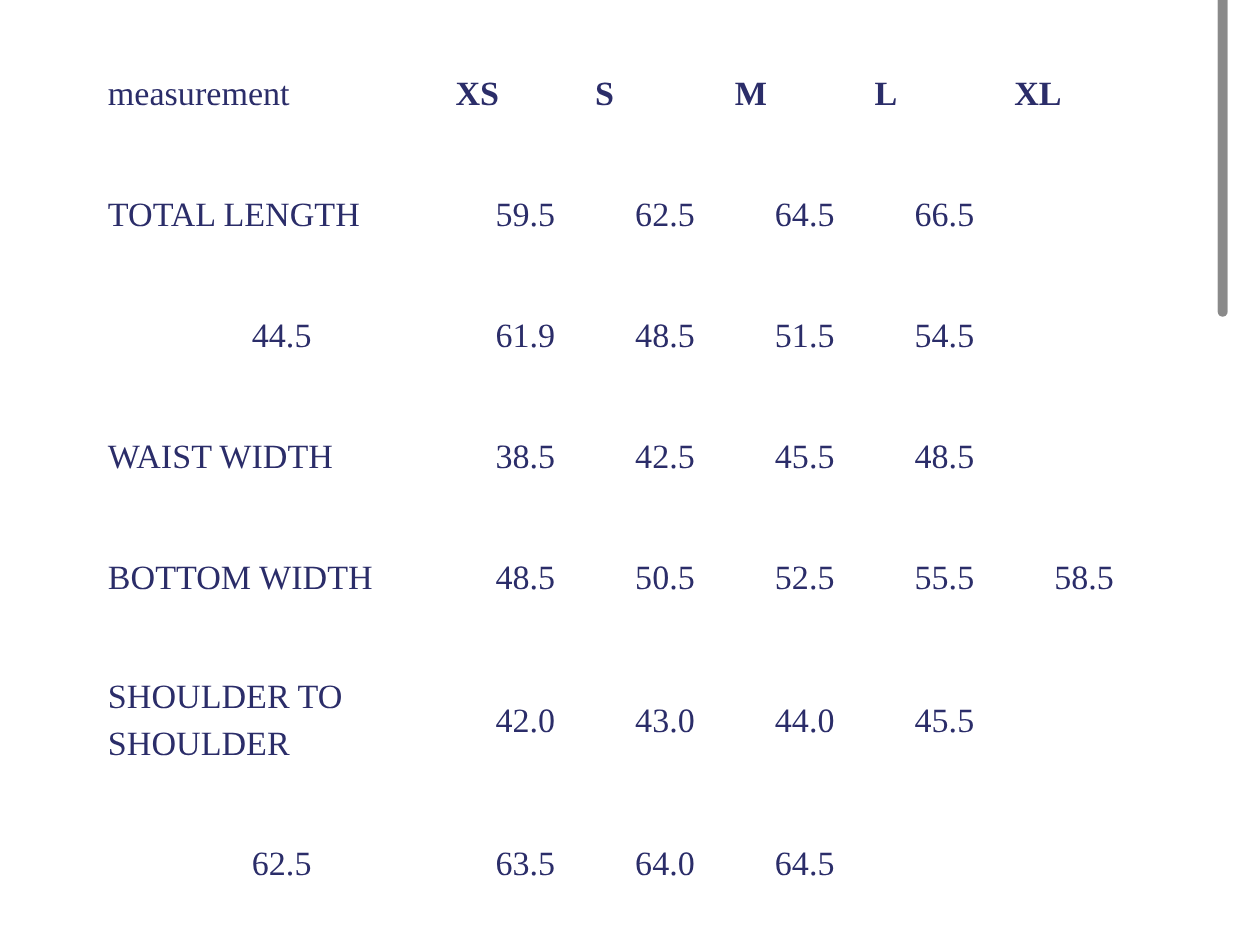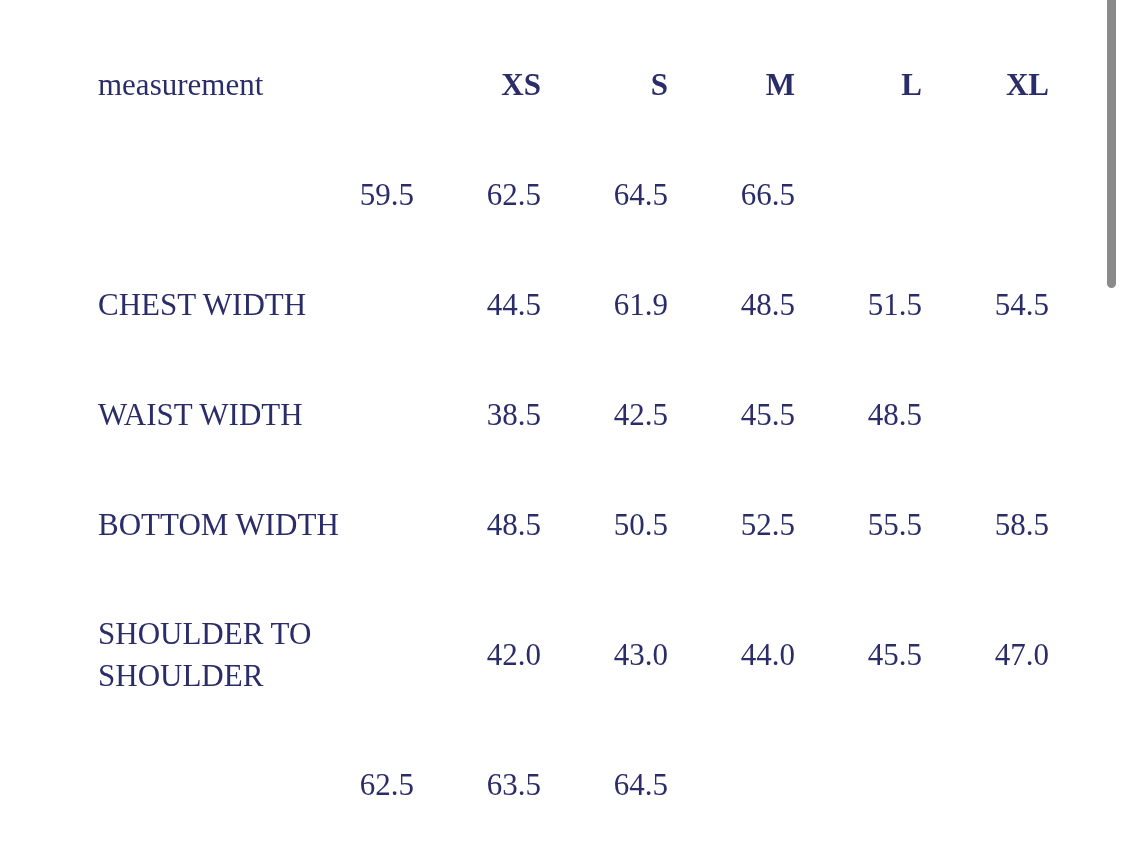--- a/index.html
+++ b/index.html
@@ -40,24 +40,24 @@
   .cell {
     font-size: 31px;
     color: var(--text-color);
     line-height: 1.35;
   }
   .label-cell {
     text-align: left;
     padding-right: 16px;
   }
   .num-cell {
-    text-align: right;
+    text-align: center;
   }
   .size-head {
-    text-align: right;
+    text-align: left;
     font-weight: bold;
   }
   .scrollbar-thumb {
     position: absolute;
     left: 1107px;
     top: 0;
     width: 9px;
     height: 288px;
     background: var(--thumb-color);
     border-radius: 0 0 5px 5px;
@@ -73,28 +73,28 @@
     <div class="row">
       <div class="cell label-cell">measurement</div>
       <div class="cell size-head">XS</div>
       <div class="cell size-head">S</div>
       <div class="cell size-head">M</div>
       <div class="cell size-head">L</div>
       <div class="cell size-head">XL</div>
     </div>
 
     <div class="row">
+      <div class="cell label-cell">TOTAL LENGTH</div>
       <div class="cell num-cell">59.5</div>
       <div class="cell num-cell">62.5</div>
       <div class="cell num-cell">64.5</div>
       <div class="cell num-cell">66.5</div>
     </div>
 
     <div class="row">
-      <div class="cell label-cell">CHEST WIDTH</div>
       <div class="cell num-cell">44.5</div>
       <div class="cell num-cell">61.9</div>
       <div class="cell num-cell">48.5</div>
       <div class="cell num-cell">51.5</div>
       <div class="cell num-cell">54.5</div>
     </div>
 
     <div class="row">
       <div class="cell label-cell">WAIST WIDTH</div>
       <div class="cell num-cell">38.5</div>
@@ -111,26 +111,26 @@
       <div class="cell num-cell">55.5</div>
       <div class="cell num-cell">58.5</div>
     </div>
 
     <div class="row tall">
       <div class="cell label-cell">SHOULDER TO SHOULDER</div>
       <div class="cell num-cell">42.0</div>
       <div class="cell num-cell">43.0</div>
       <div class="cell num-cell">44.0</div>
       <div class="cell num-cell">45.5</div>
-      <div class="cell num-cell">47.0</div>
     </div>
 
     <div class="row">
       <div class="cell num-cell">62.5</div>
       <div class="cell num-cell">63.5</div>
+      <div class="cell num-cell">64.0</div>
       <div class="cell num-cell">64.5</div>
     </div>
 
   </div>
 
   <div class="scrollbar-thumb"></div>
 
 </div>
 
 </body></html>

